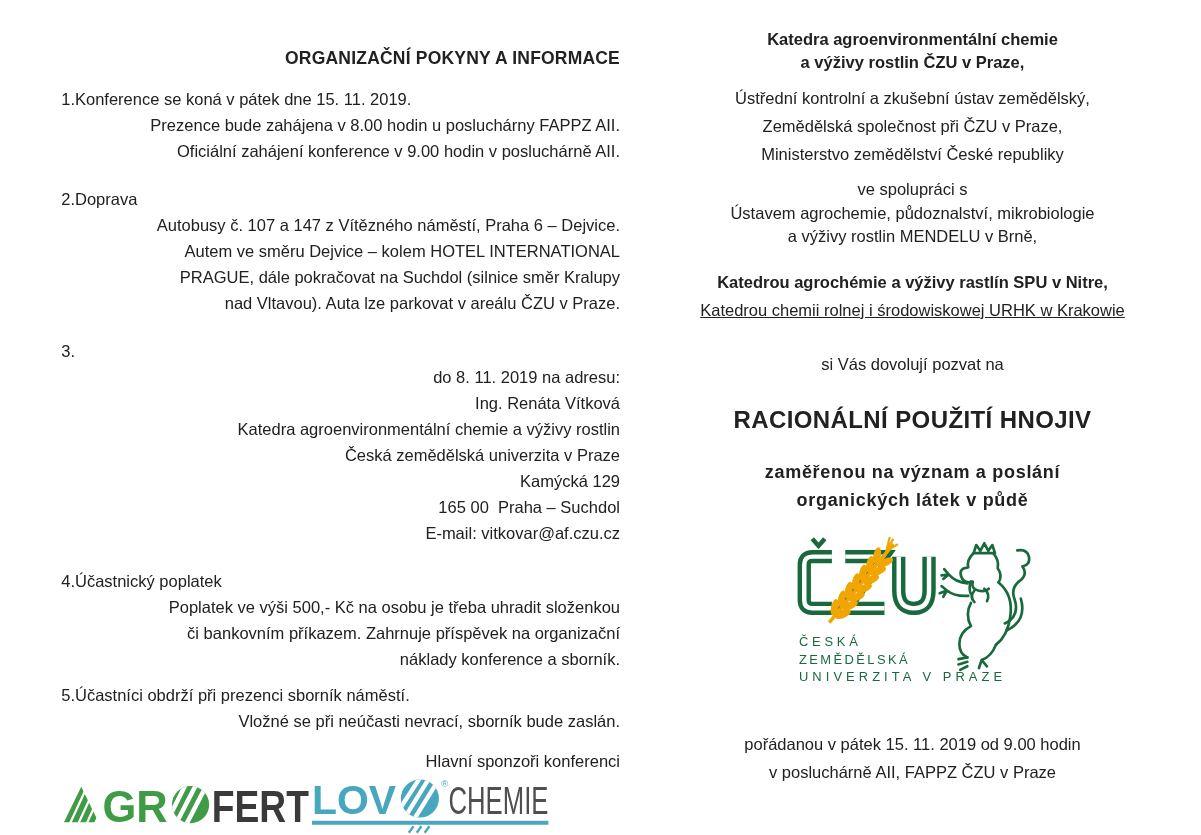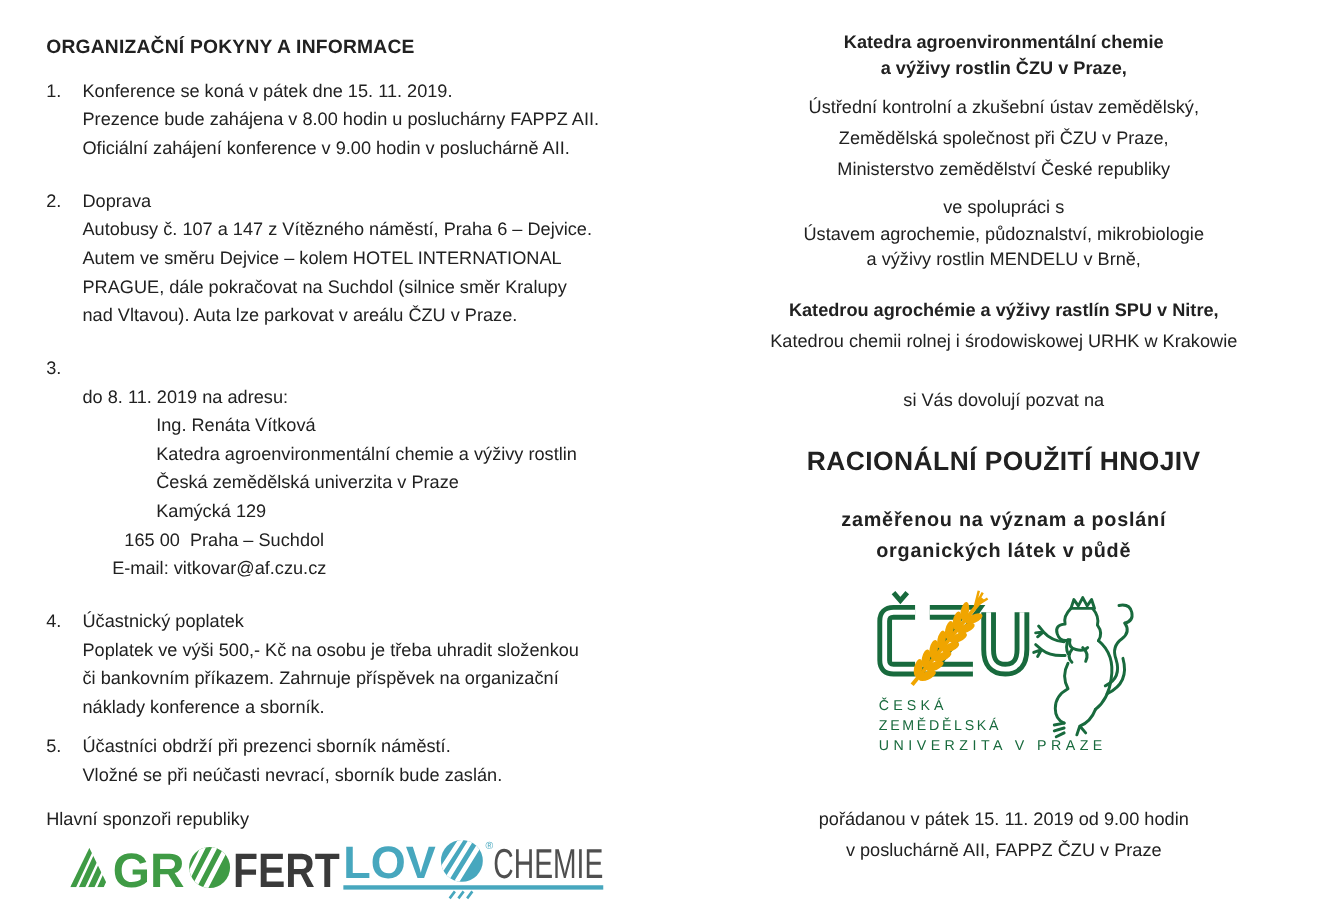--- a/index.html
+++ b/index.html
@@ -4,21 +4,21 @@
 <style>
   html,body{margin:0;padding:0;background:#ffffff;}
   .page{
     position:relative;width:1201px;height:835px;background:#ffffff;overflow:hidden;
     font-family:"Liberation Sans",sans-serif;color:#212121;
     -webkit-font-smoothing:antialiased;
   }
   svg text{font-family:"Liberation Sans",sans-serif;}
 
   
-  .col-left{position:absolute;left:42px;top:30px;width:578px;font-size:16.5px;line-height:26px;}
+  .col-left{position:absolute;left:42px;top:46px;width:578px;font-size:16.5px;line-height:26px;text-align:right;}
   .l-heading{font-weight:bold;font-size:17.5px;line-height:24px;margin-bottom:16px;letter-spacing:.2px;}
   .item{margin-top:22px;}
   .item.tight{margin-top:10px;}
   .row{display:flex;}
   .num{flex:0 0 33px;width:33px;}
   .ind1{margin-left:33px;}
   .ind2{margin-left:100px;}
   .ind-zip{margin-left:71px;white-space:pre;}
   .ind-email{margin-left:60px;}
   .sponsors-label{margin-top:14px;}
@@ -26,21 +26,21 @@
   .agrofert-svg{width:252px;height:52px;}
   .lovo-svg{width:238px;height:59px;margin-top:1px;}
 
   
   .col-right{position:absolute;left:640px;top:28px;width:545px;text-align:center;font-size:16.5px;}
   .r-bold{font-weight:bold;line-height:23px;}
   .r-orgs{margin-top:10px;line-height:28px;}
   .r-coop-label{margin-top:8px;line-height:26px;}
   .r-coop1{line-height:23px;}
   .r-coop2{margin-top:20px;line-height:28px;font-weight:bold;}
-  .r-coop3{line-height:29px;}
+  .r-coop3{line-height:29px;text-decoration:underline;}
   .r-invite{margin-top:26px;line-height:27px;}
   .r-title{margin-top:24px;font-size:24px;font-weight:bold;line-height:36px;letter-spacing:.4px;}
   .r-sub{margin-top:20px;font-size:18px;font-weight:bold;line-height:28px;letter-spacing:.7px;}
   .r-logo{margin-top:20px;}
   .czu-svg{width:246px;height:154px;}
   .r-footer{margin-top:38px;line-height:28px;}
 </style>
 </head>
 <body>
 
@@ -94,21 +94,21 @@
     </div>
 
     <div class="item tight">
       <div class="row">
         <span class="num">5.</span>
         <span>Účastníci obdrží při prezenci sborník náměstí.</span>
       </div>
       <div class="ind1">Vložné se při neúčasti nevrací, sborník bude zaslán.</div>
     </div>
 
-    <div class="sponsors-label">Hlavní sponzoři republiky</div>
+    <div class="sponsors-label">Hlavní sponzoři konferenci</div>
 
     <div class="sponsors-row">
 
       <svg class="agrofert-svg" viewBox="0 0 332 68">
         <defs>
           <clipPath id="agroA">
               <polygon points="28,14 51,61 5,61"></polygon>
             </clipPath>
           <clipPath id="agroO">
               <circle cx="172" cy="37.5" r="24.5"></circle>

